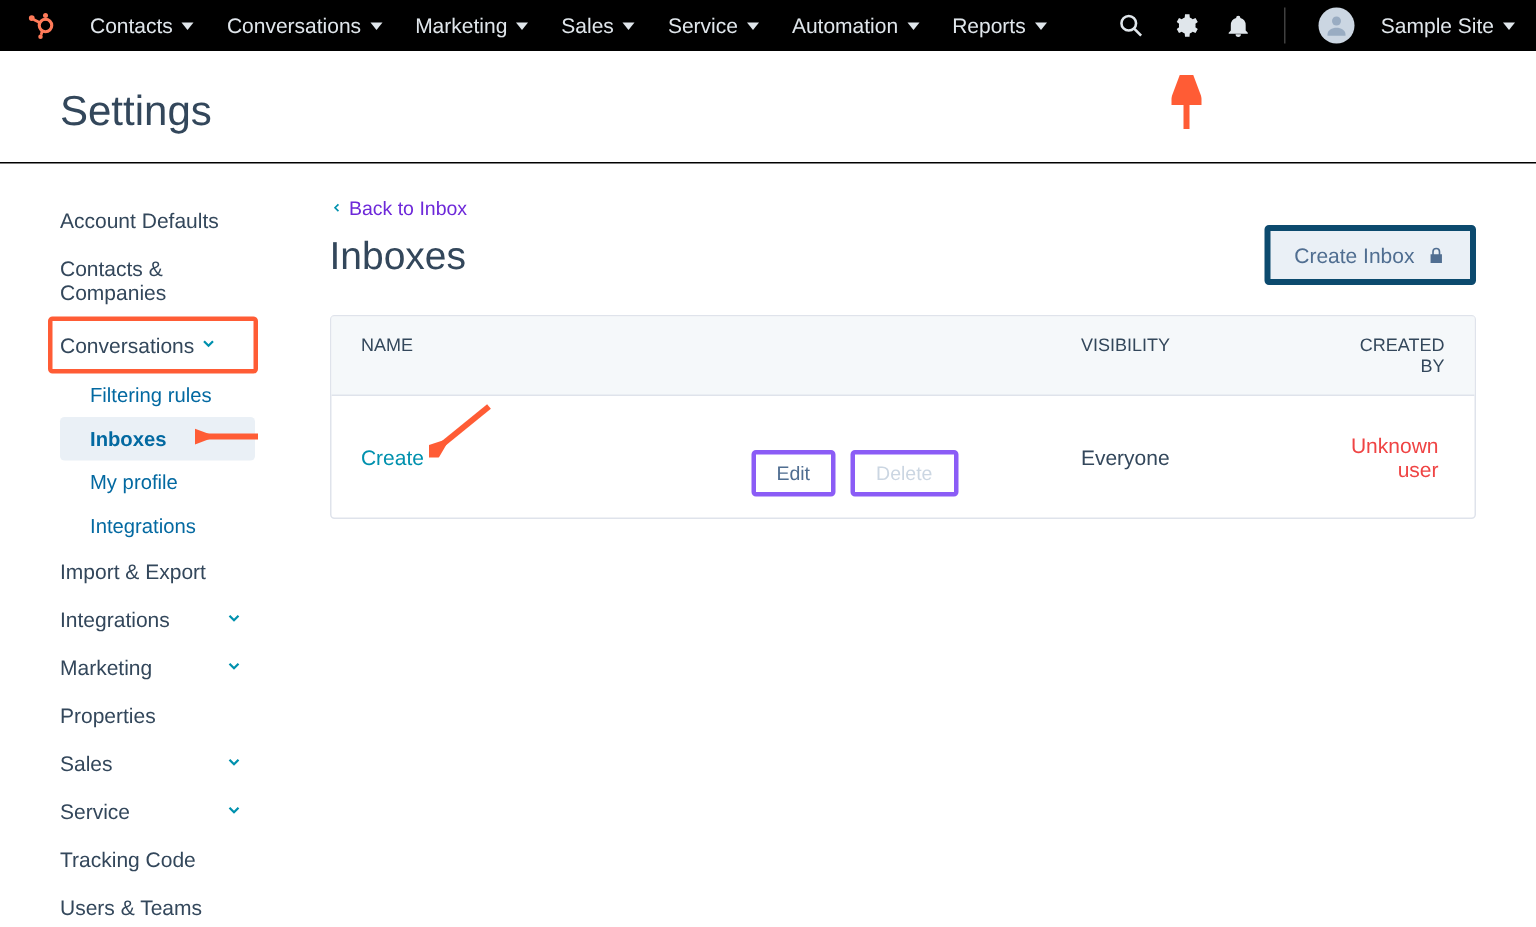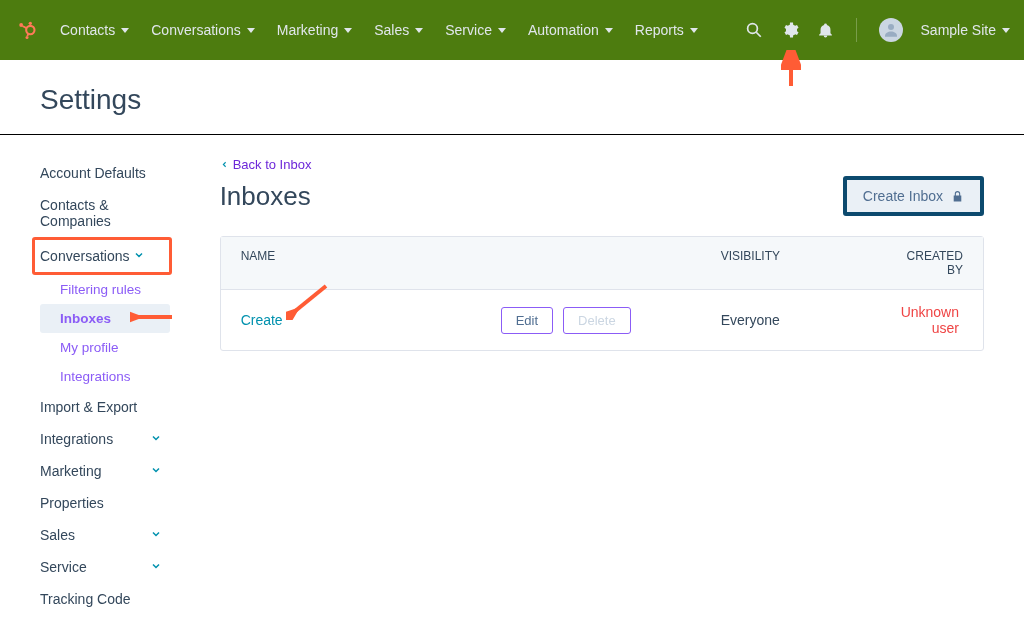--- a/index.html
+++ b/index.html
@@ -1,56 +1,56 @@
 <!DOCTYPE html>
 <html><head>
 <meta charset="utf-8">
 <style>
   * { box-sizing: border-box; margin: 0; padding: 0; }
   body { font-family: -apple-system, BlinkMacSystemFont, "Segoe UI", Helvetica, Arial, sans-serif; color: #33475b; font-size: 14px; background:#fff; }
-  .topnav { background: #4d7c0f; height: 60px; display: flex; align-items: center; padding: 0 14px; }
+  .topnav { background: #000000; height: 34px; display: flex; align-items: center; padding: 0 14px; }
   .logo { width: 26px; height: 26px; display:flex; align-items:center; justify-content:center; margin-right: 20px; }
   .nav-items { display: flex; gap: 22px; flex: 1; }
   .nav-item { color: #e0e6eb; font-size: 14px; display: flex; align-items: center; gap: 4px; cursor: pointer; }
   .nav-right { display: flex; align-items: center; gap: 18px; }
   .nav-icon { color: #e0e6eb; cursor: pointer; display:flex; align-items:center; }
   .divider { width:1px; height:24px; background: rgba(255,255,255,0.25); margin: 0 4px; }
   .avatar { width: 24px; height: 24px; border-radius: 50%; background: #cbd6e2; display:flex; align-items:center; justify-content:center; }
   .site-label { color: #e0e6eb; font-size: 14px; display:flex; align-items:center; gap:4px; cursor:pointer; }
 
   .page-title-wrap { padding: 24px 40px 18px 40px; border-bottom: 1px solid #000000; }
   .page-title { font-size: 28px; font-weight: 300; color: #33475b; }
 
   .body-wrap { display: flex; }
   .sidebar { width: 200px; padding: 22px 0 0 40px; }
   .side-item { font-size: 14px; color: #33475b; padding: 8px 10px 8px 0; cursor: pointer; display:flex; align-items:center; justify-content:space-between; }
   .side-item.expandable { padding-right: 18px; }
   .sub-items { padding-left: 10px; }
-  .sub-item { font-size: 13.5px; color: #8b5cf6; padding: 7px 0 7px 10px; cursor:pointer; }
+  .sub-item { font-size: 13.5px; color: #0369a1; padding: 7px 0 7px 10px; cursor:pointer; }
   .sub-item.active { background: #eaf0f6; font-weight:600; border-radius:3px; margin-left:-10px; padding-left:20px; margin-right:10px; }
   .chev { color: #0091ae; }
   .highlight-box { border: 3px solid #ff5c35; border-radius: 3px; margin-left:-8px; padding-left:5px; margin-right:8px; padding-right:6px; }
 
   .main { flex:1; padding: 22px 40px 0 40px; }
   .back-link { color: #6d28d9; font-size: 13px; display:flex; align-items:center; gap:4px; cursor:pointer; margin-bottom:4px;}
   .main-head-row { display:flex; align-items:center; justify-content:space-between; margin-bottom: 20px;}
   .main-title { font-size: 26px; font-weight: 300; color:#33475b; }
   .create-btn { background: #eaf0f6; border:4px solid #0c4a6e; color:#506e91; padding: 8px 16px; border-radius:3px; font-size:14px; cursor:pointer; display:flex; align-items:center; gap:8px; }
 
   .table { border:1px solid #dfe3eb; border-radius:3px; }
   .thead { background:#f5f8fa; display:flex; padding: 12px 20px; font-size:12px; color:#33475b; font-weight:500; border-bottom:1px solid #dfe3eb;}
   .th-name { flex: 0 0 480px; }
   .th-vis { flex: 0 0 180px; }
   .th-created { flex:1; text-align:right; }
   .trow { display:flex; align-items:center; padding: 14px 20px; }
   .td-name { flex: 0 0 260px; color:#0091ae; cursor:pointer; position:relative; }
   .td-actions { flex: 0 0 220px; display:flex; gap:10px; }
   .td-vis { flex: 0 0 180px; color:#33475b; }
   .td-created { flex:1; text-align:right; color:#ef4444; padding-right:4px;}
-  .small-btn { background:#fff; border:1px solid #8b5cf6; color:#506e91; padding:5px 14px; border-radius:3px; font-size:13px; cursor:pointer; }
+  .small-btn { background:#fff; border:3px solid #8b5cf6; color:#506e91; padding:5px 14px; border-radius:3px; font-size:13px; cursor:pointer;margin-top:22px; }
   .small-btn.disabled { color:#cbd6e2; cursor:default; }
 
   .arrow-annot { position:absolute; pointer-events:none; }
   .arrow-svg { display:block; }
 
   .caret-down::after { content:""; display:inline-block; border-left:4px solid transparent; border-right:4px solid transparent; border-top:5px solid currentColor; margin-left:2px; vertical-align:middle; }
 </style>
 </head>
 <body>
 

